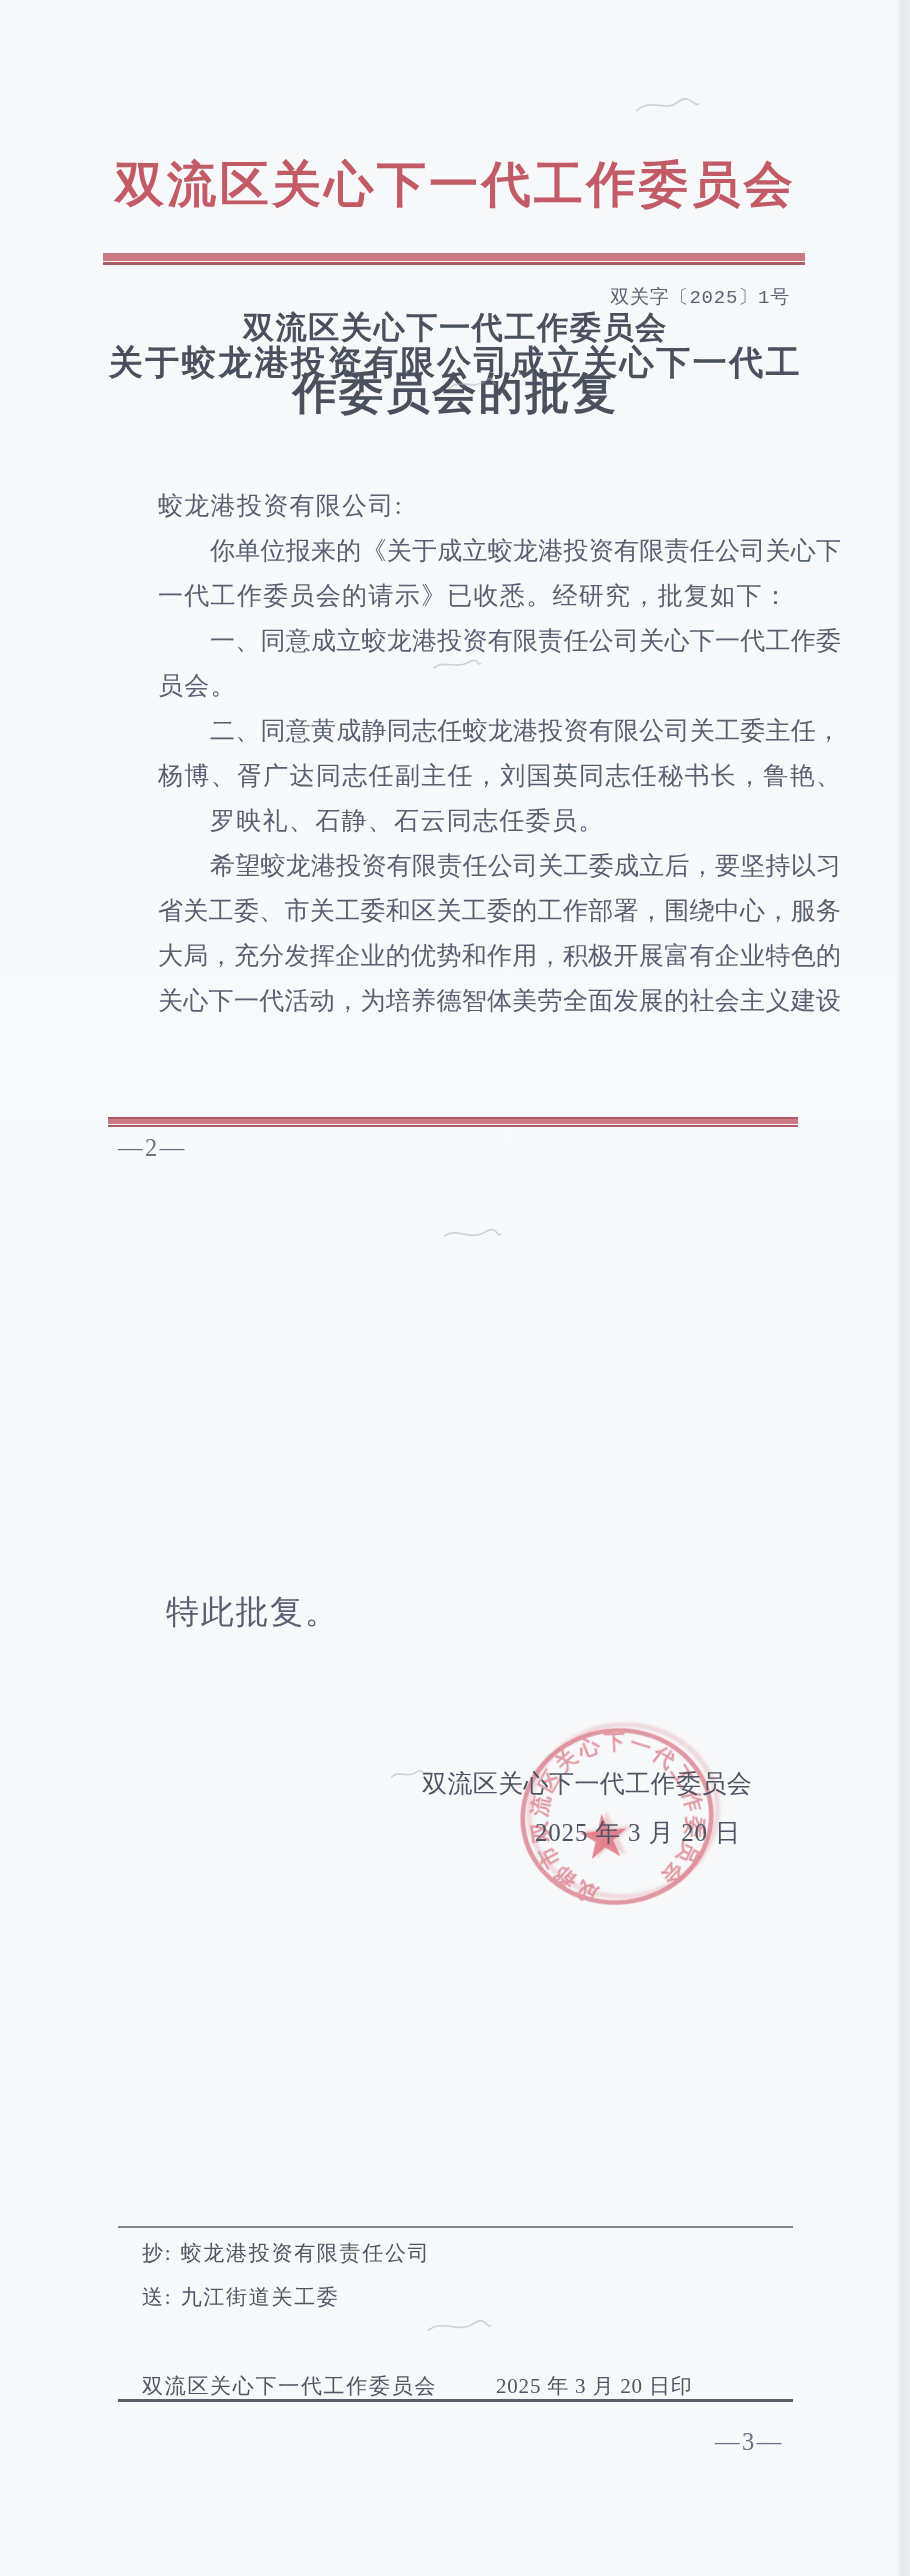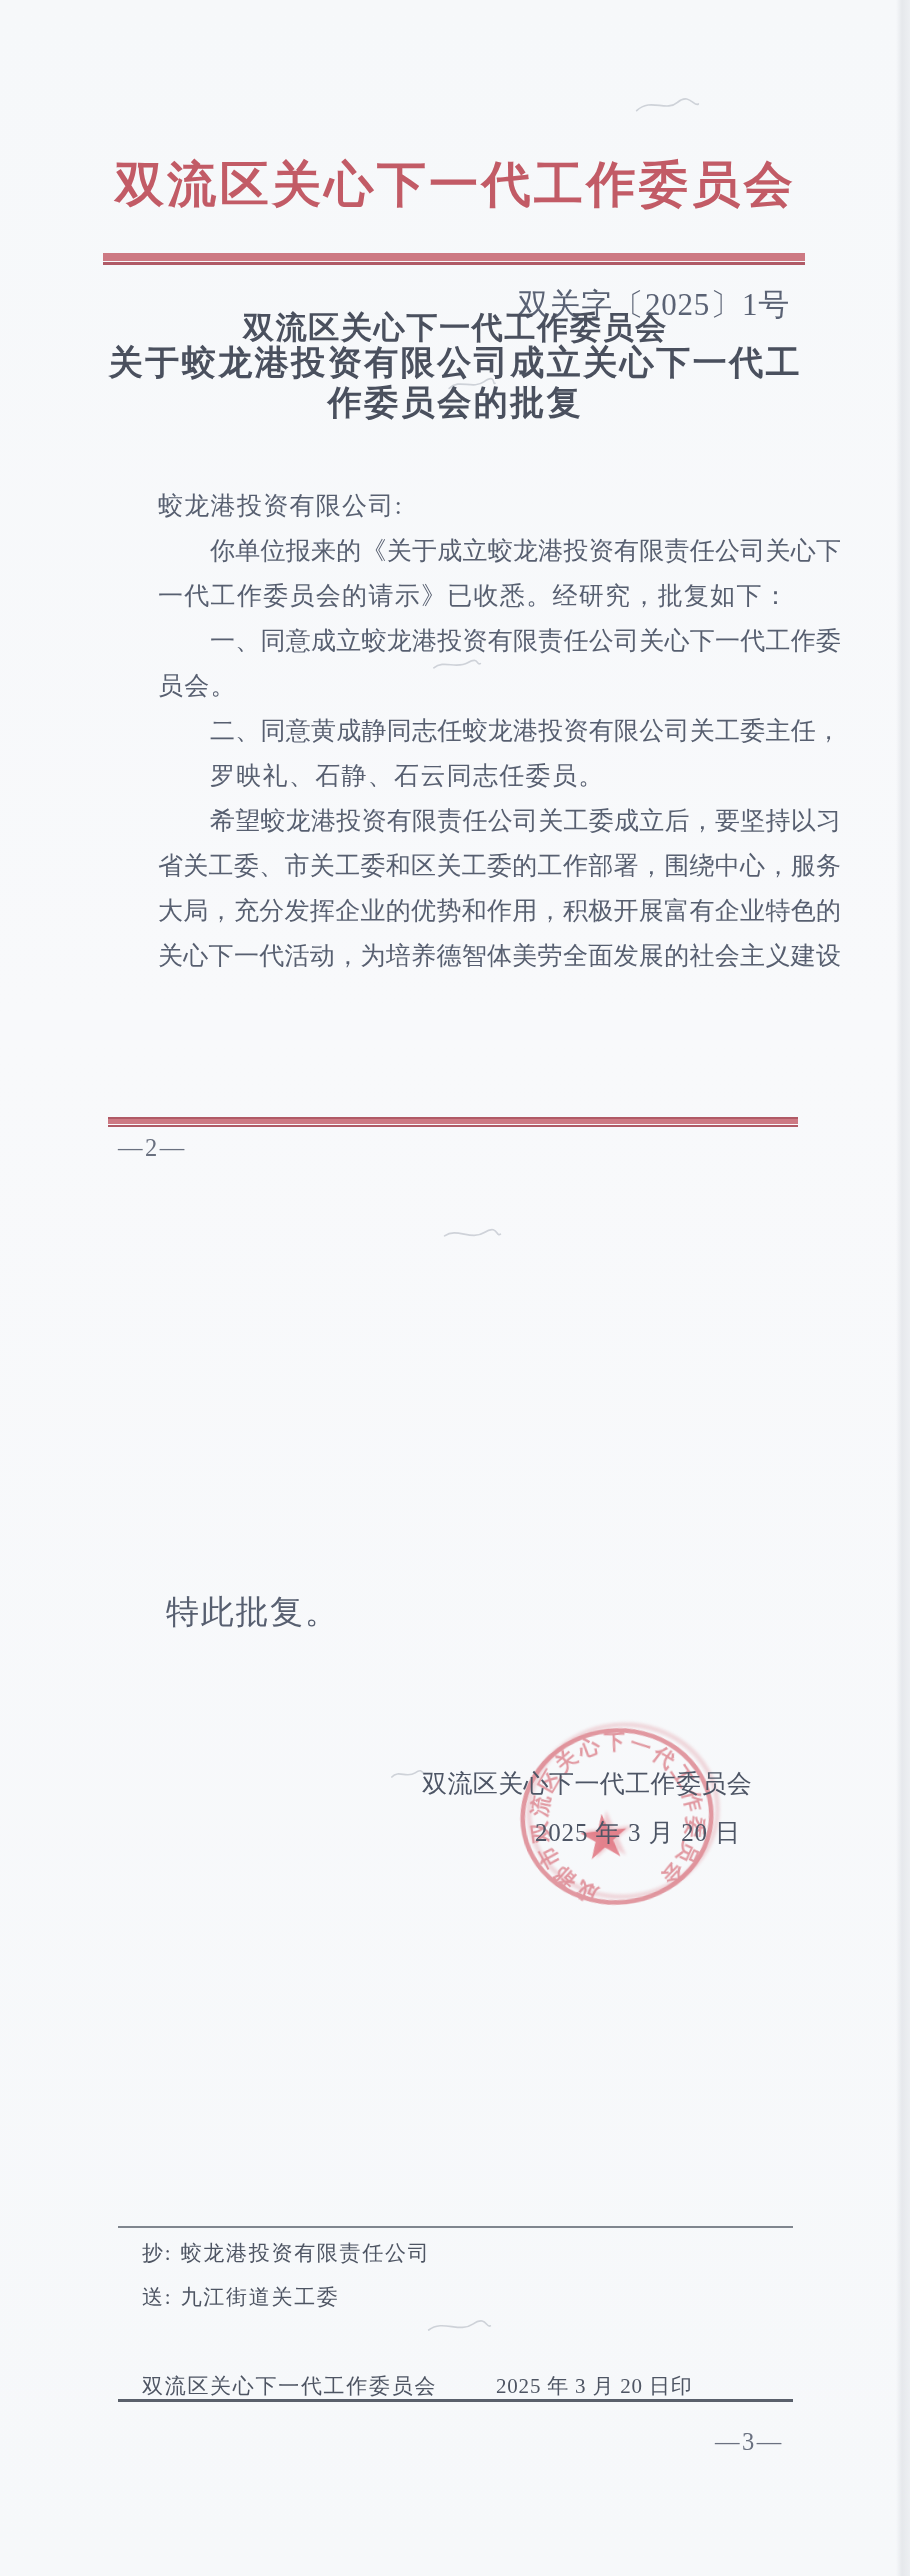--- a/index.html
+++ b/index.html
@@ -19,28 +19,28 @@
   .org-head{
     position:absolute;top:160px;left:0;width:911px;
     text-align:center;font-size:49px;font-weight:700;line-height:1;
     letter-spacing:3.4px;color:var(--header_red);
   }
   .red-rule1{position:absolute;left:103px;top:253px;width:702px;}
   .red-rule1 .band{height:7.6px;background:var(--rule_red);}
   .red-rule1 .thin{height:2.5px;margin-top:1.7px;background:var(--rule_dark);}
   .doc-no{
     position:absolute;top:289px;right:121px;line-height:1;
-    font-size:31px;letter-spacing:0.8px;color:#5a6274;
+    font-size:19px;letter-spacing:0.8px;color:#5a6274;font-family:Liberation Mono, monospace;
   }
   
   .title-l{position:absolute;left:0;width:911px;text-align:center;line-height:1;
     font-weight:700;color:var(--title_ink);}
   .t1{top:312px;font-size:31px;letter-spacing:1.7px;}
   .t2{top:346px;font-size:34px;letter-spacing:2.5px;}
-  .t3{top:386px;font-size:34px;letter-spacing:2.5px;}
+  .t3{top:372px;font-size:44px;letter-spacing:2.5px;}
   
   .body-block{position:absolute;left:114px;width:683px;color:var(--ink);margin-left:44px;}
   .b1{top:483px;}
   .b2{top:1449px;}
   .bl{
     height:45px;line-height:45px;font-size:25px;letter-spacing:1.3px;
     white-space:nowrap;
   }
   .bl.j{white-space:normal;text-align:justify;text-align-last:justify;letter-spacing:0;}
   .bl.ind{text-indent:52px;}
@@ -93,20 +93,21 @@
   <div class="title-l t2">关于蛟龙港投资有限公司成立关心下一代工</div>
   <div class="title-l t3">作委员会的批复</div>
 
   <div class="body-block b1">
     <div class="bl">蛟龙港投资有限公司:</div>
     <div class="bl j ind">你单位报来的《关于成立蛟龙港投资有限责任公司关心下</div>
     <div class="bl">一代工作委员会的请示》已收悉。经研究，批复如下：</div>
     <div class="bl j ind">一、同意成立蛟龙港投资有限责任公司关心下一代工作委</div>
     <div class="bl">员会。</div>
     <div class="bl j ind">二、同意黄成静同志任蛟龙港投资有限公司关工委主任，</div>
+    <div class="bl j">杨博、胥广达同志任副主任，刘国英同志任秘书长，鲁艳、</div>
     <div class="bl ind">罗映礼、石静、石云同志任委员。</div>
     <div class="bl j ind">希望蛟龙港投资有限责任公司关工委成立后，要坚持以习</div>
     <div class="bl j">省关工委、市关工委和区关工委的工作部署，围绕中心，服务</div>
     <div class="bl j">大局，充分发挥企业的优势和作用，积极开展富有企业特色的</div>
     <div class="bl j">关心下一代活动，为培养德智体美劳全面发展的社会主义建设</div>
   </div>
 
   <div class="red-rule2">
     <div class="thin"></div>
       <div class="band"></div>

